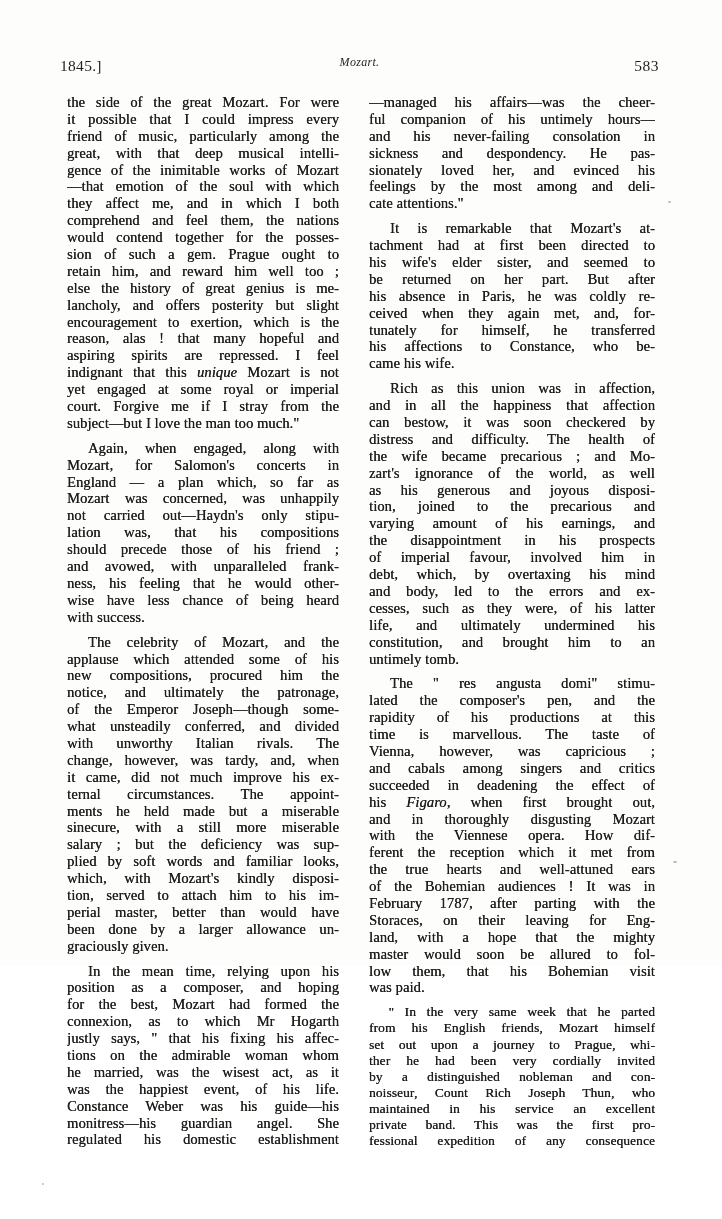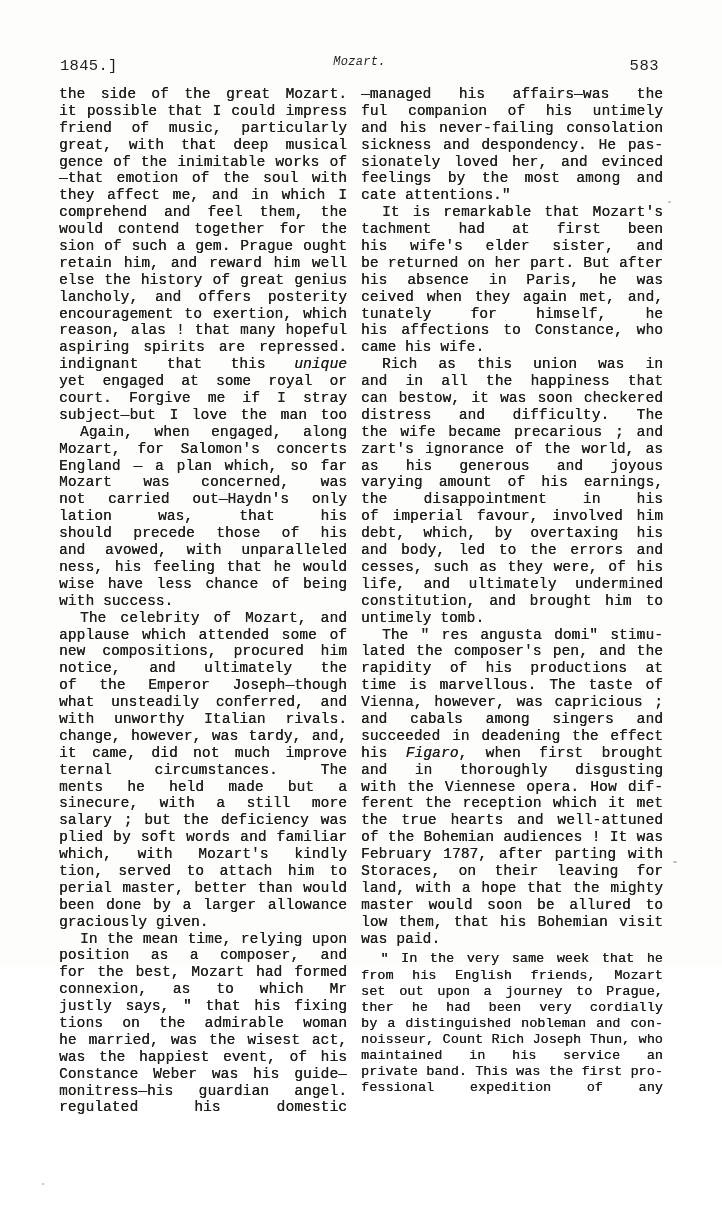--- a/index.html
+++ b/index.html
@@ -7,42 +7,41 @@
     width:722px;height:1219px;
     background:#ffffff;
     font-family:"Liberation Serif", serif;
     overflow:hidden;
   }
   .page{
     position:relative;
     width:722px;height:966px;
     background:#fdfdfc;
     color:#211f1c;
-    font-family:Liberation Mono, monospace;
   }
   .header{
     position:absolute;
     top:57px;left:60px;right:63px;
     height:20px;
     font-size:15.5px;
   }
   .header .h-left{position:absolute;left:0;top:0;letter-spacing:.3px;}
   .header .h-center{
     position:absolute;left:50%;top:-2px;transform:translateX(-50%);
     font-style:italic;font-size:12px;letter-spacing:.3px;
   }
   .header .h-right{position:absolute;right:0;top:0;letter-spacing:.5px;}
   .cols{
     position:absolute;
     top:86px;left:59px;
     display:grid;
     grid-template-columns:288px 302px;
     column-gap:14px;
   }
-  .para{margin:0;}
+  .para{margin:8px;}
   .line{
     font-size:14.5px;
     line-height:16.9px;
     height:16.9px;
     letter-spacing:.1px;
     text-align:justify;
     text-align-last:justify;
     white-space:normal;
     overflow:hidden;
     text-shadow:.25px 0 0 currentColor;
@@ -166,20 +165,21 @@
           <div class="line endline">came his wife.</div>
         </div>
         <div class="para">
           <div class="line indent">Rich as this union was in affection,</div>
           <div class="line">and in all the happiness that affection</div>
           <div class="line">can bestow, it was soon checkered by</div>
           <div class="line">distress and difficulty.  The health of</div>
           <div class="line">the wife became precarious ; and Mo-</div>
           <div class="line">zart's ignorance of the world, as well</div>
           <div class="line">as his generous and joyous disposi-</div>
+          <div class="line">tion, joined to the precarious and</div>
           <div class="line">varying amount of his earnings, and</div>
           <div class="line">the disappointment in his prospects</div>
           <div class="line">of imperial favour, involved him in</div>
           <div class="line">debt, which, by overtaxing his mind</div>
           <div class="line">and body, led to the errors and ex-</div>
           <div class="line">cesses, such as they were, of his latter</div>
           <div class="line">life, and ultimately undermined his</div>
           <div class="line">constitution, and brought him to an</div>
           <div class="line endline">untimely tomb.</div>
         </div>

